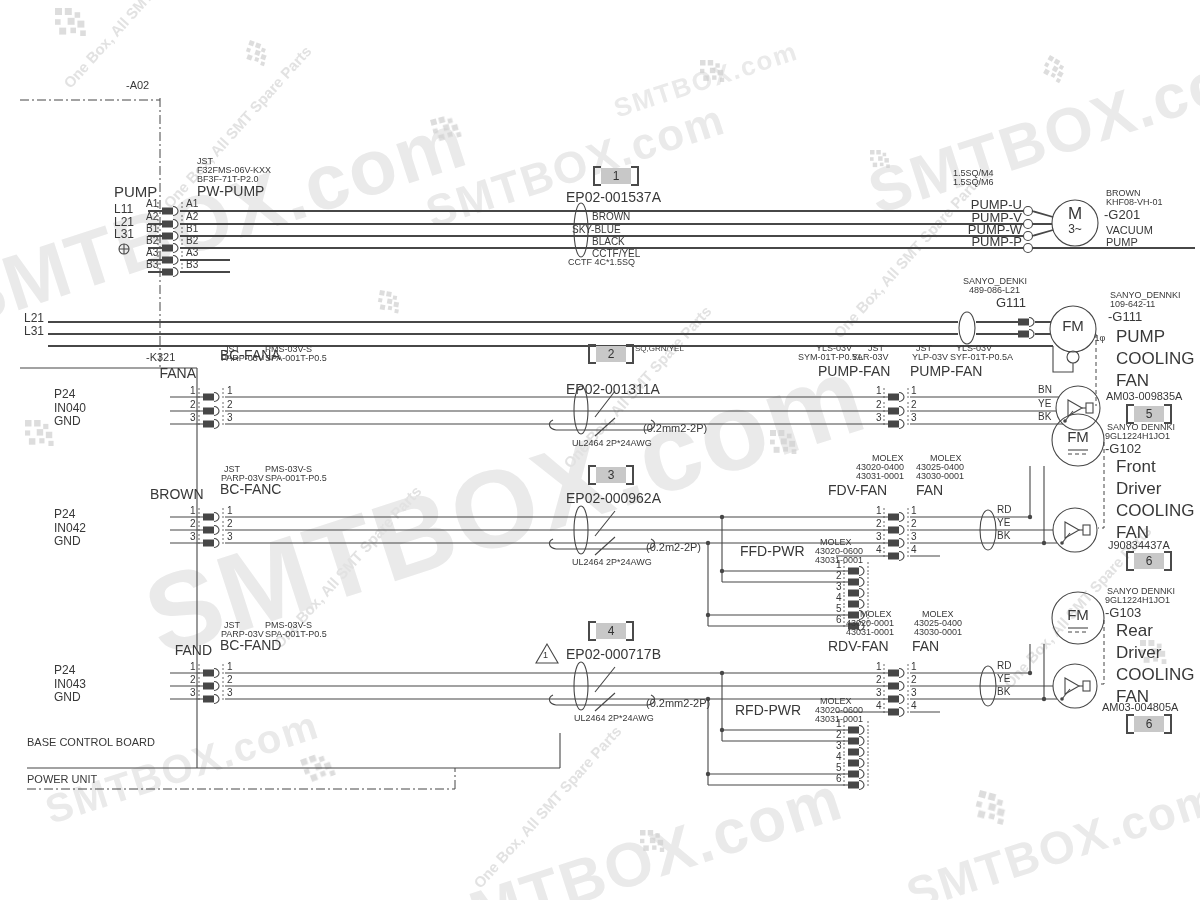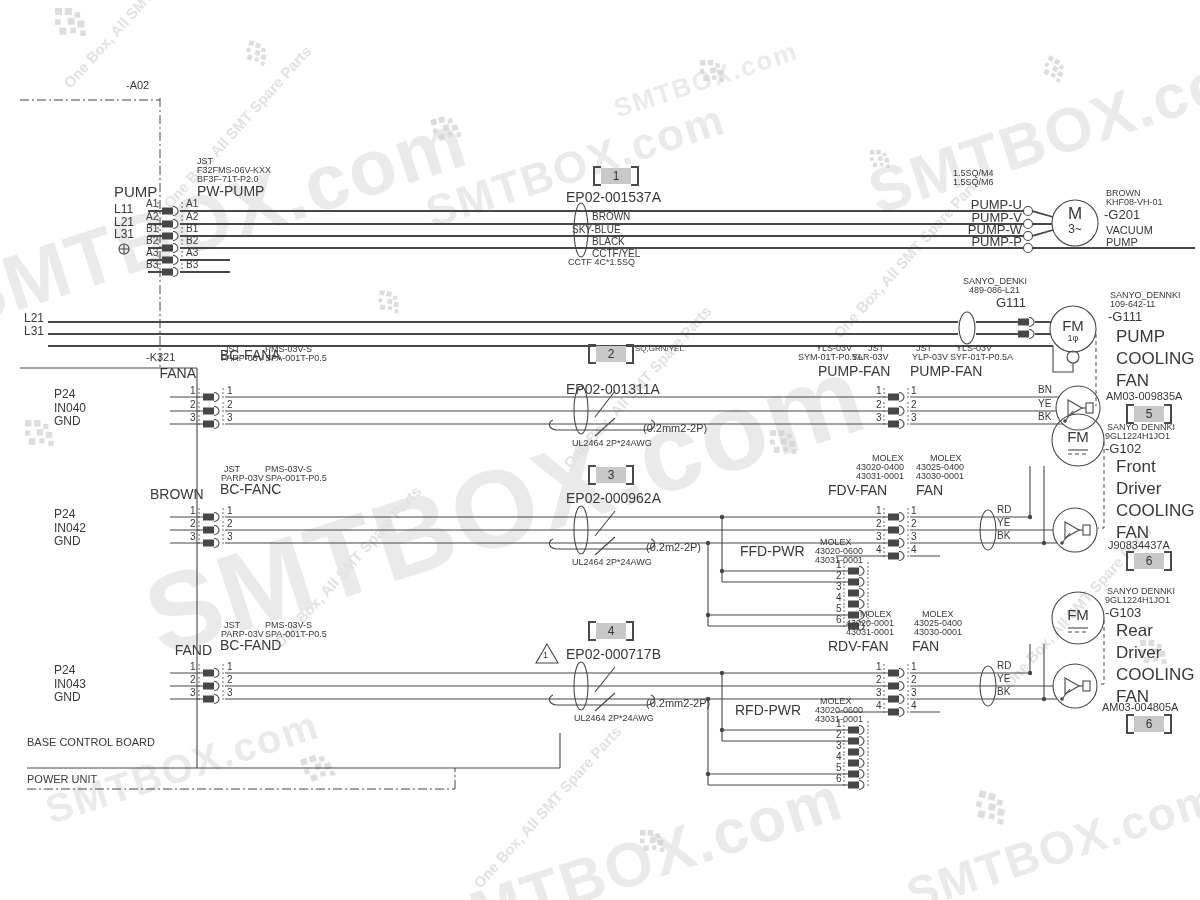--- a/index.html
+++ b/index.html
@@ -266,21 +266,21 @@
 <div class="lb s13" style="left:1104px;top:208px">-G201</div>
 <div class="lb s11" style="left:1106px;top:225px">VACUUM</div>
 <div class="lb s11" style="left:1106px;top:237px">PUMP</div>
 
 <div class="lb s12" style="left:24px;top:312px">L21</div>
 <div class="lb s12" style="left:24px;top:325px">L31</div>
 <div class="lb s9" style="left:963px;top:277px">SANYO_DENKI</div>
 <div class="lb s9" style="left:969px;top:286px">489-086-L21</div>
 <div class="lb s13" style="left:996px;top:296px">G111</div>
 <div class="lb s15 ctr" style="left:1057px;top:318px;width:32px">FM</div>
-<div class="lb s9 ctr" style="left:1061px;top:334px;width:24px">1φ</div>
+<div class="lb s9 ctr" style="left:1088px;top:334px;width:24px">1φ</div>
 <div class="lb s9" style="left:1110px;top:291px">SANYO_DENNKI</div>
 <div class="lb s9" style="left:1110px;top:300px">109-642-11</div>
 <div class="lb s13" style="left:1108px;top:310px">-G111</div>
 <div class="lb s17" style="left:1116px;top:328px">PUMP</div>
 <div class="lb s17" style="left:1116px;top:350px">COOLING</div>
 <div class="lb s17" style="left:1116px;top:372px">FAN</div>
 <div class="lb s11" style="left:1106px;top:391px">AM03-009835A</div>
 <div class="refbox" style="left:1126px;top:404px">
       <span>5</span>
     </div>

